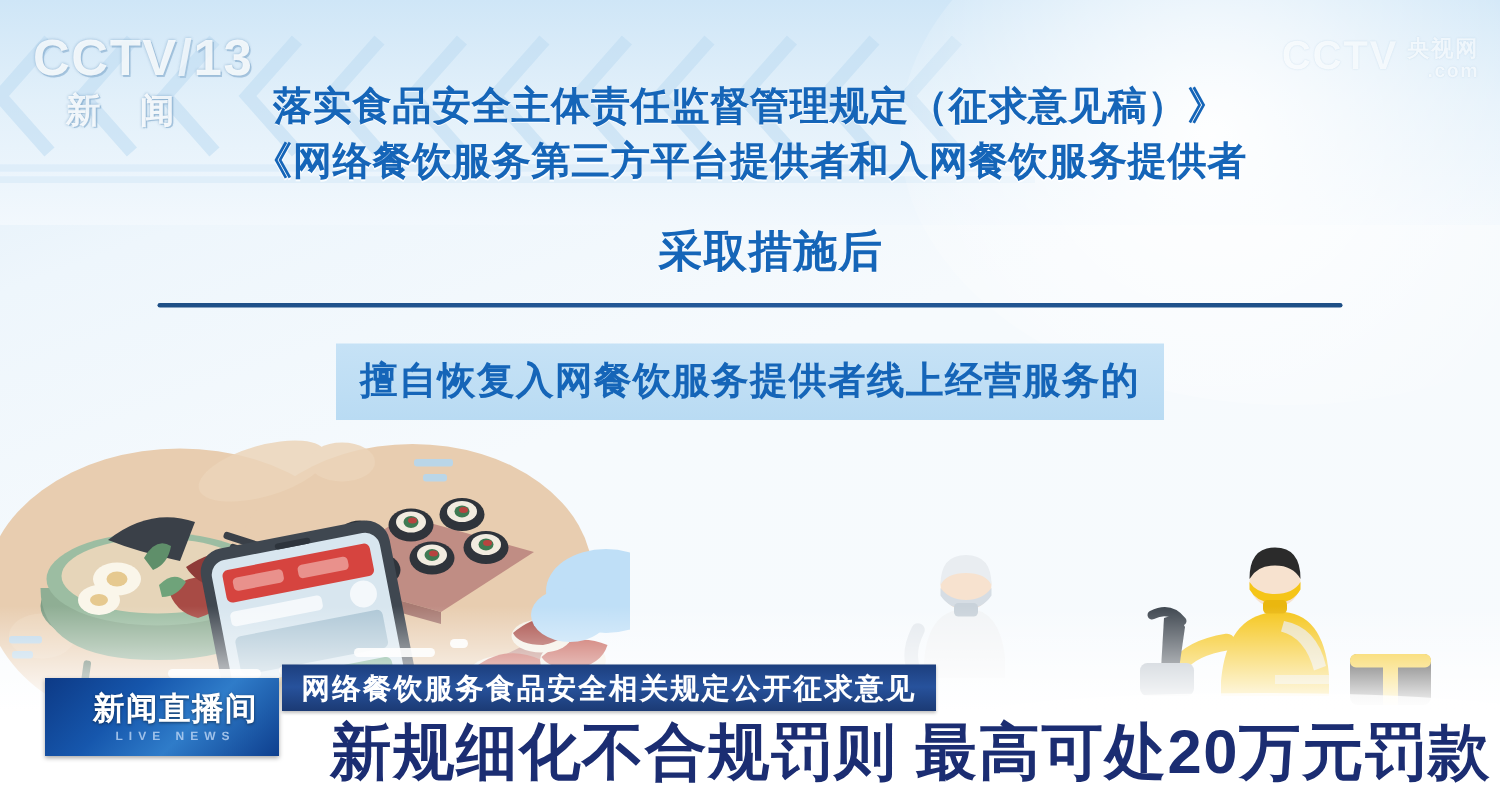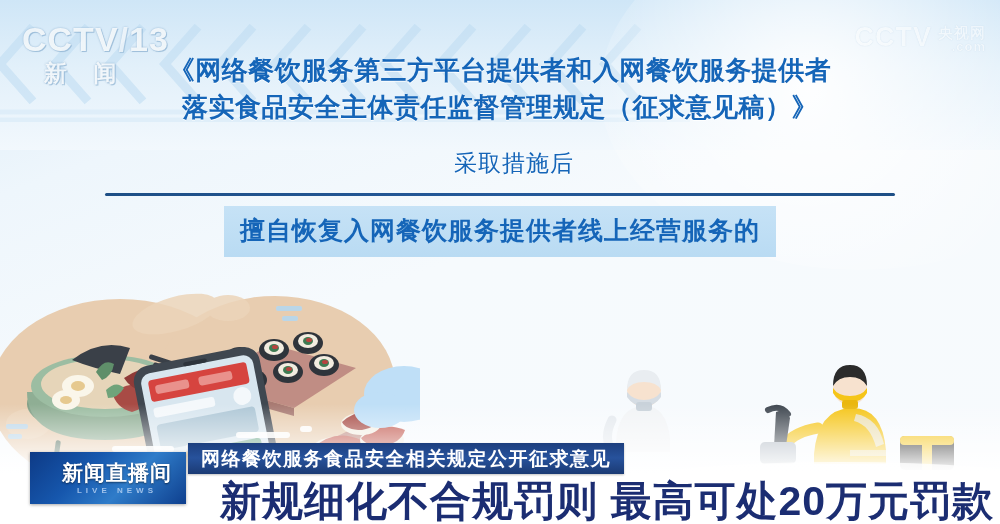--- a/index.html
+++ b/index.html
@@ -79,32 +79,32 @@
     position: absolute; left: 0; top: 52px; width: 1000px;
     text-align: center;
   }
   .doc-title {
     font-size: 26px; font-weight: 700; color: #1565b8;
     line-height: 1.42; letter-spacing: .5px;
     text-shadow: 0 1px 0 rgba(255,255,255,.85);
   }
   .doc-sub {
     margin-top: 22px;
-    font-size: 23px; font-weight: 400; color: #1565b8;
+    font-size: 29px; font-weight: 700; color: #1565b8;
     letter-spacing: 1px;
     text-shadow: 0 1px 0 rgba(255,255,255,.85);
     padding-left: 28px;
   }
   .doc-rule {
     margin: 14px auto 0 auto; width: 790px; height: 3px;
     background: linear-gradient(90deg, #1e4f86 0%, #24599a 50%, #1e4f86 100%);
     border-radius: 2px;
   }
   .doc-highlight-wrap {
-    margin-top: 10px; display: flex; justify-content: center;
+    margin-top: 24px; display: flex; justify-content: center;
   }
   .doc-highlight {
     display: inline-block;
     padding: 8px 16px 10px 16px;
     background: linear-gradient(180deg, #c6e2f6 0%, #b9dbf3 100%);
     font-size: 25px; font-weight: 700; color: #1565b8;
     letter-spacing: 1px;
   }
 
   
@@ -197,22 +197,22 @@
 
   <div class="wm">
     <div class="wm-cctv">CCTV</div>
     <div class="wm-right">
       <div class="wm-cn">央视网</div>
       <div class="wm-com">.com</div>
     </div>
   </div>
 
   <div class="doc">
+    <div class="doc-title">落实食品安全主体责任监督管理规定（征求意见稿）》</div>
     <div class="doc-title">《网络餐饮服务第三方平台提供者和入网餐饮服务提供者</div>
-    <div class="doc-title">落实食品安全主体责任监督管理规定（征求意见稿）》</div>
     <div class="doc-sub">采取措施后</div>
     <div class="doc-rule"></div>
     <div class="doc-highlight-wrap">
       <div class="doc-highlight">擅自恢复入网餐饮服务提供者线上经营服务的</div>
     </div>
   </div>
 
   <svg class="illus" viewBox="0 0 420 250">
 
     <g fill="#e8cdb0">

